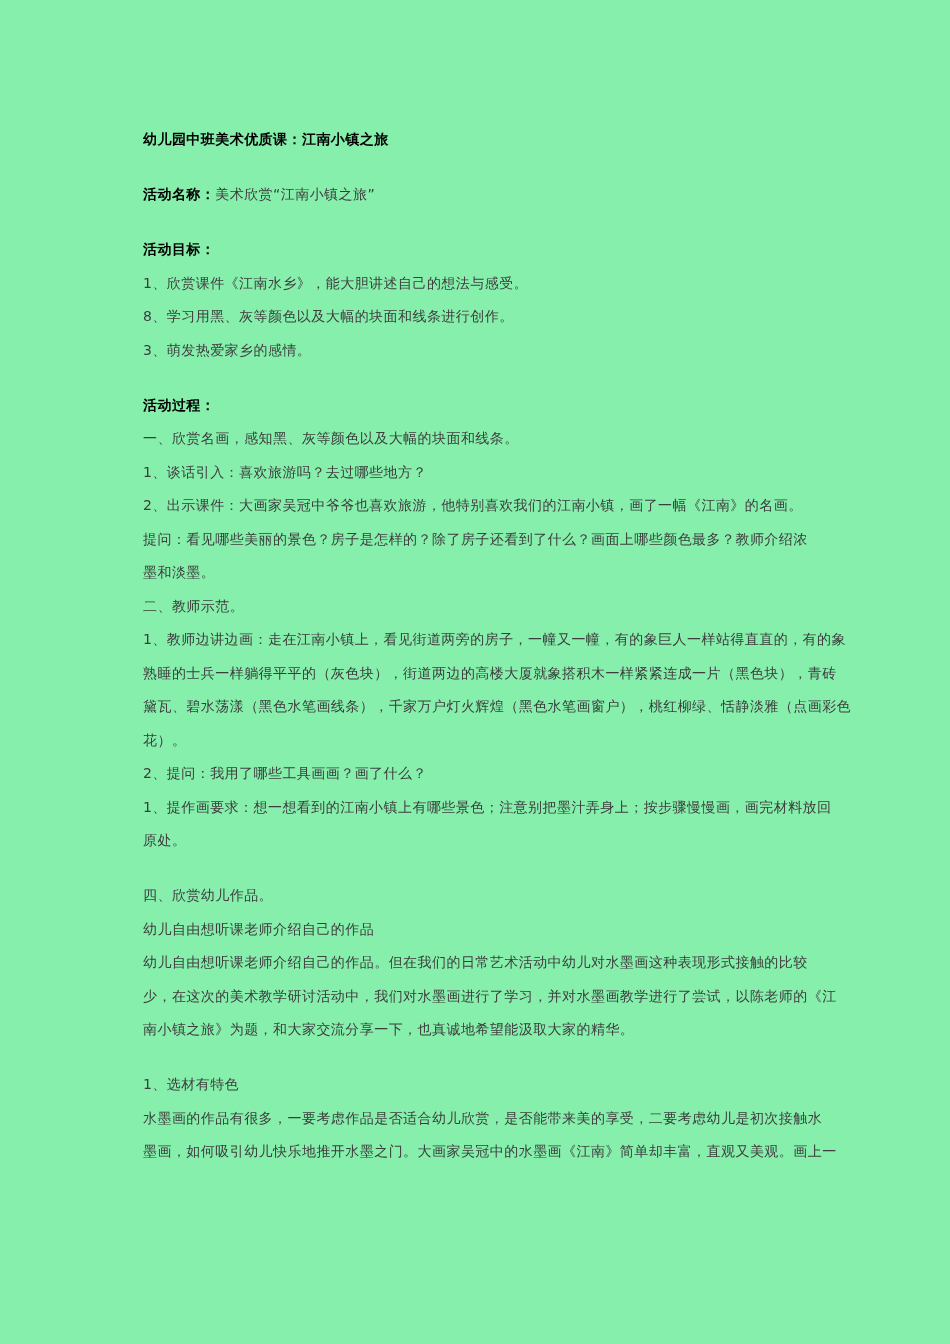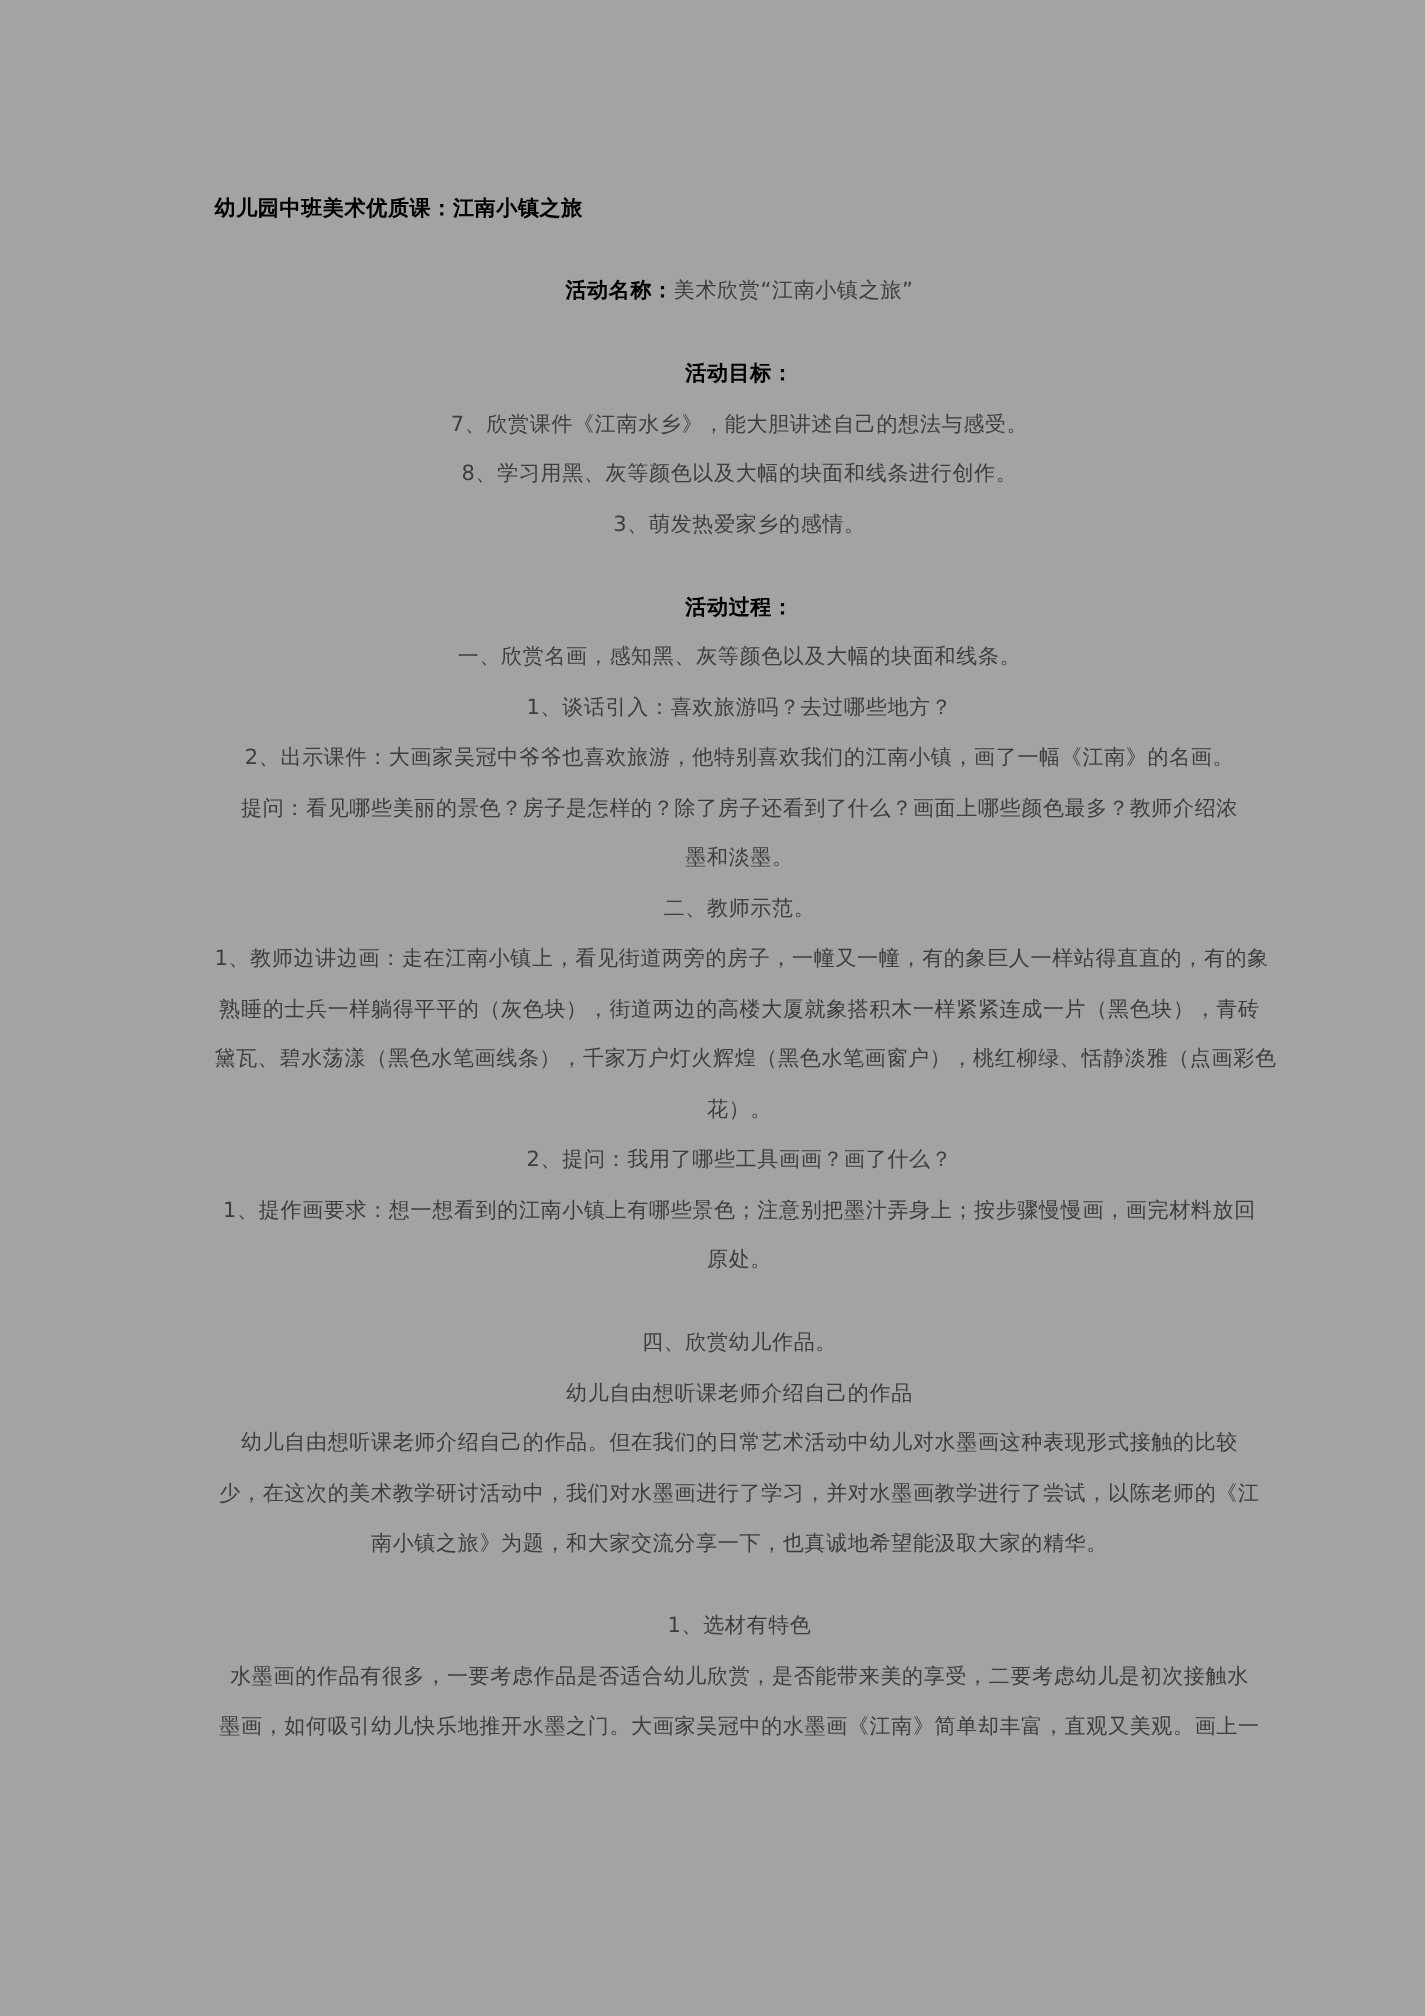--- a/index.html
+++ b/index.html
@@ -9,35 +9,34 @@
   body {
     width: 950px;
     height: 1344px;
     background: #ffffff;
     font-family: "DejaVu Sans", "Liberation Sans", sans-serif;
   }
   .page {
     position: relative;
     width: 950px;
     height: 1344px;
-    background: #a3a3a3;
+    background: #86efac;
     overflow: hidden;
   }
   .doc {
     position: absolute;
     left: 143px;
     top: 123px;
     width: 700px;
   }
   .block {
     margin: 0;
   }
   .block.gap {
     margin-top: 21.5px;
-    text-align: center;
   }
   .line {
     height: 33.5px;
     line-height: 33.5px;
     font-size: 14px;
     letter-spacing: 0.45px;
     color: #3d3d3d;
     white-space: nowrap;
   }
   .line .bold {
@@ -51,21 +50,21 @@
 <div class="page">
   <div class="doc" id="doc">
       <div class="block">
         <div class="line"><span class="bold">幼儿园中班美术优质课：江南小镇之旅</span></div>
       </div>
       <div class="block gap">
         <div class="line"><span class="bold">活动名称：</span><span>美术欣赏“江南小镇之旅”</span></div>
       </div>
       <div class="block gap">
         <div class="line"><span class="bold">活动目标：</span></div>
-        <div class="line"><span>7、欣赏课件《江南水乡》，能大胆讲述自己的想法与感受。</span></div>
+        <div class="line"><span>1、欣赏课件《江南水乡》，能大胆讲述自己的想法与感受。</span></div>
         <div class="line"><span>8、学习用黑、灰等颜色以及大幅的块面和线条进行创作。</span></div>
         <div class="line"><span>3、萌发热爱家乡的感情。</span></div>
       </div>
       <div class="block gap">
         <div class="line"><span class="bold">活动过程：</span></div>
         <div class="line"><span>一、欣赏名画，感知黑、灰等颜色以及大幅的块面和线条。</span></div>
         <div class="line"><span>1、谈话引入：喜欢旅游吗？去过哪些地方？</span></div>
         <div class="line"><span>2、出示课件：大画家吴冠中爷爷也喜欢旅游，他特别喜欢我们的江南小镇，画了一幅《江南》的名画。</span></div>
         <div class="line"><span>提问：看见哪些美丽的景色？房子是怎样的？除了房子还看到了什么？画面上哪些颜色最多？教师介绍浓</span></div>
         <div class="line"><span>墨和淡墨。</span></div>

